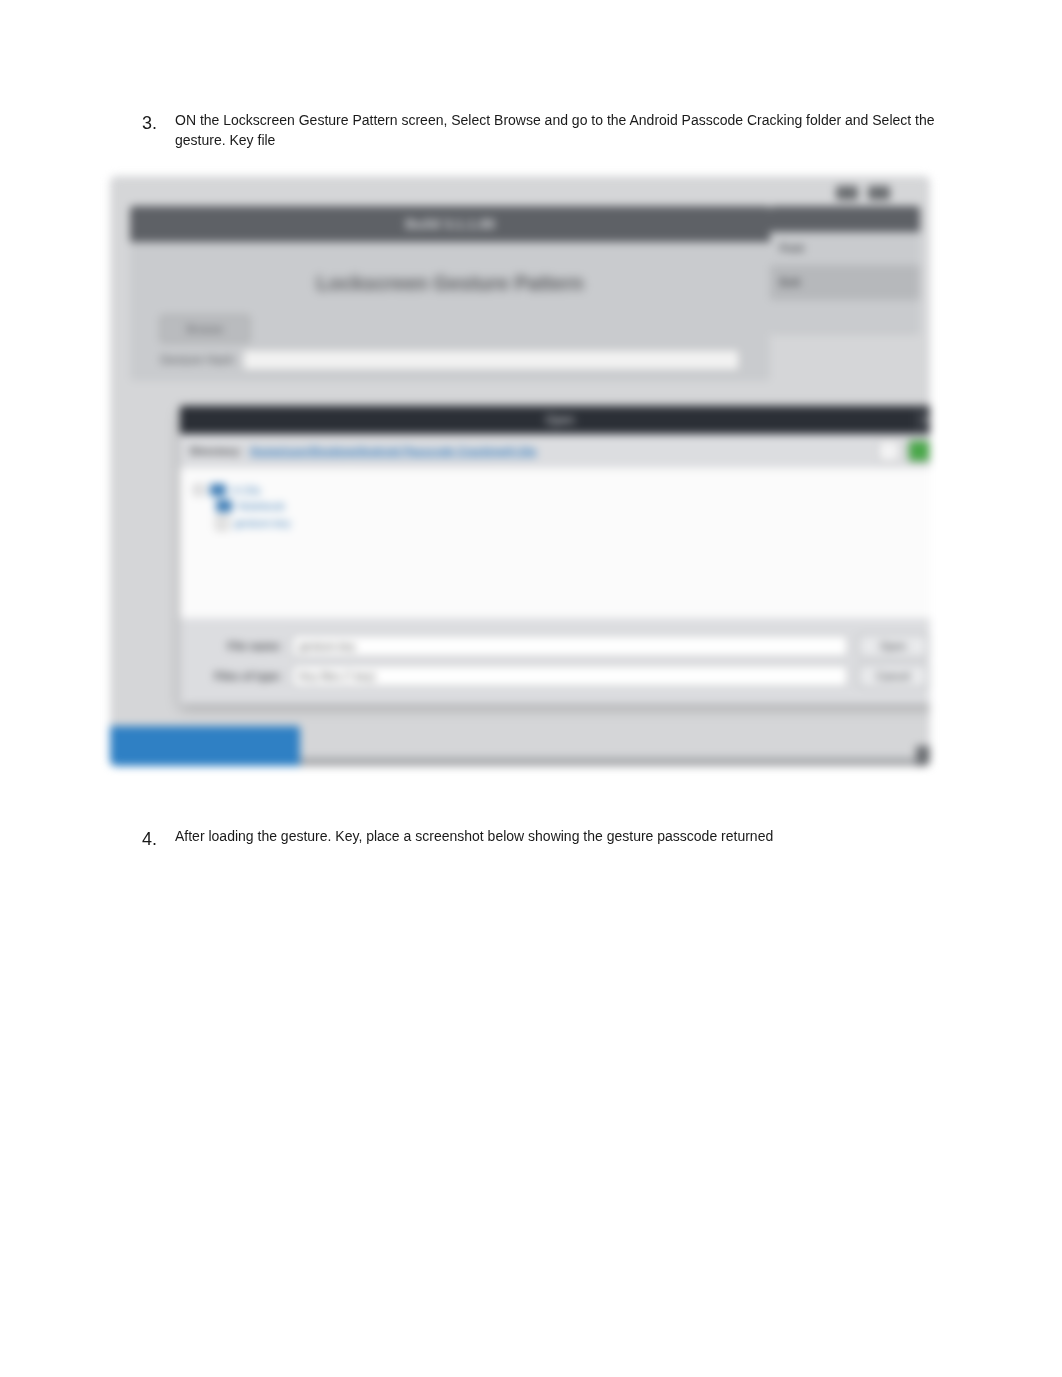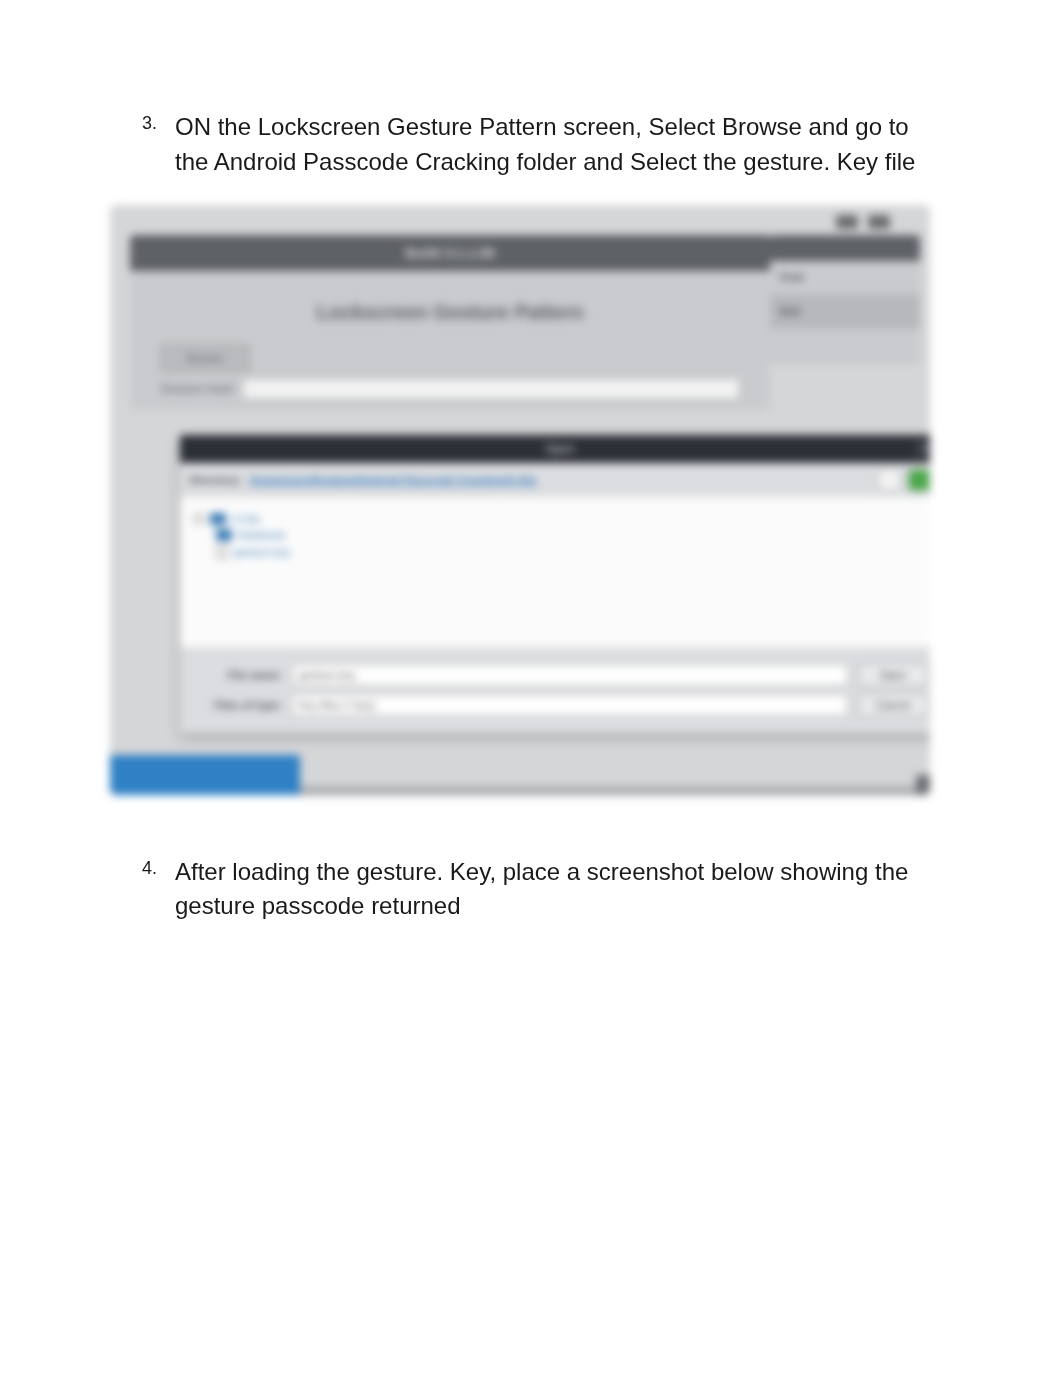--- a/index.html
+++ b/index.html
@@ -20,21 +20,21 @@
     }
     .list-number {
       width: 55px;
       text-align: right;
       padding-right: 18px;
       font-size: 18px;
       line-height: 1.45;
     }
     .list-text {
       flex: 1;
-      font-size: 24px;
+      font-size: 14px;
       line-height: 1.45;
     }
 
     
     .screenshot {
       margin: 20px 0 60px 0;
       width: 820px;
       height: 590px;
       background: #d5d6d8;
       border-radius: 6px;

